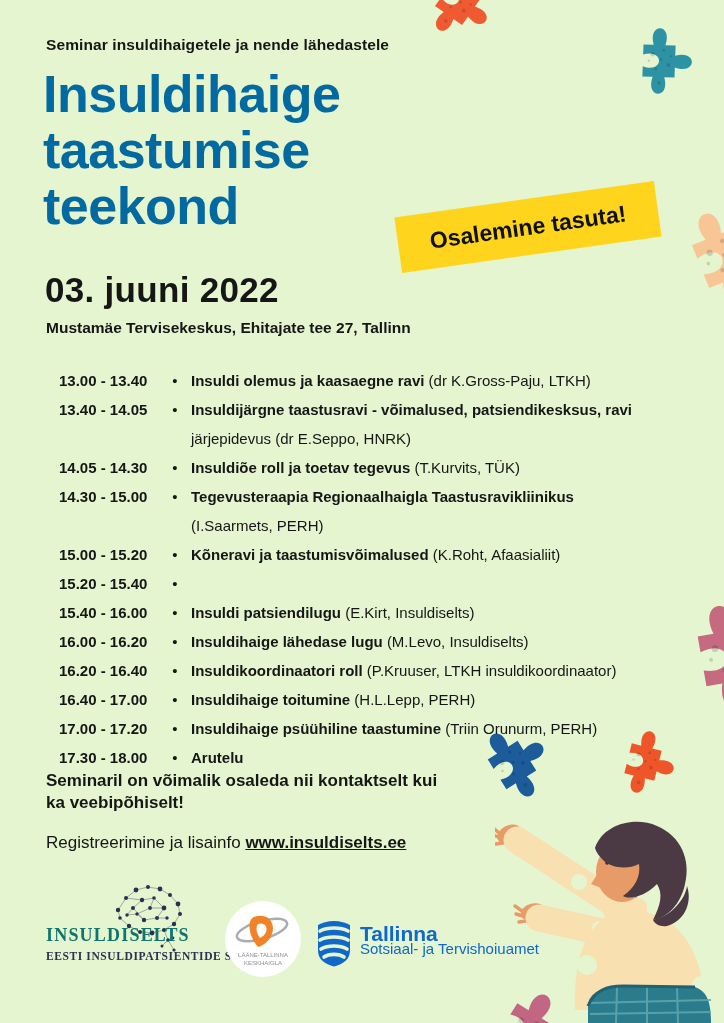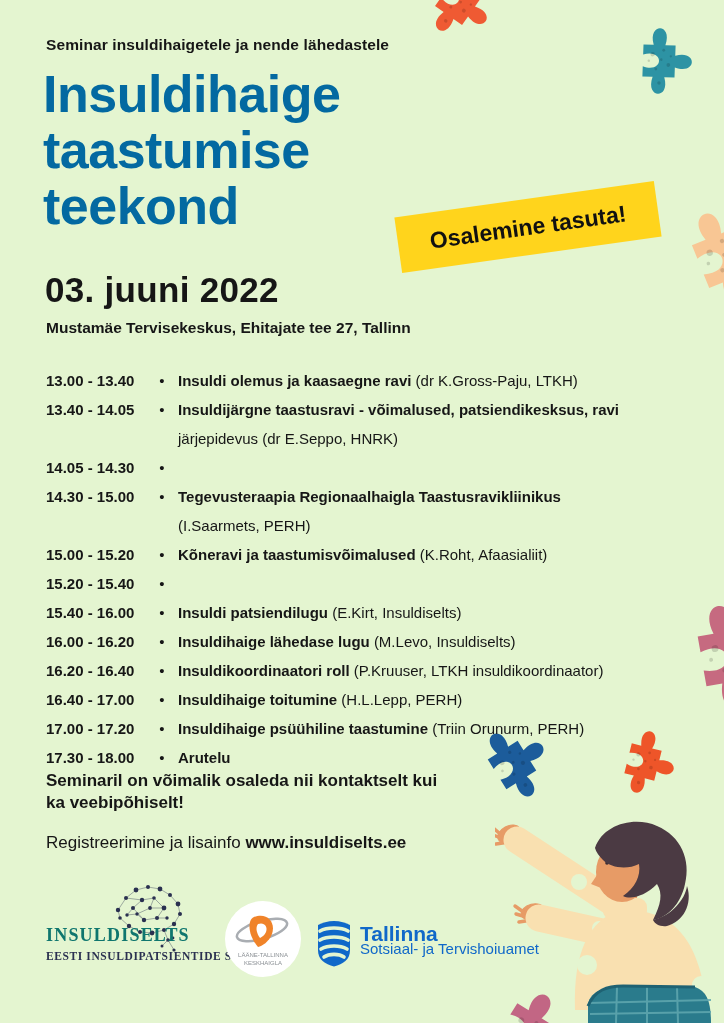--- a/index.html
+++ b/index.html
@@ -12,30 +12,30 @@
   .title{position:absolute;left:43px;top:66px;margin:0;color:#0369a1;font-size:52px;line-height:56px;font-weight:700;letter-spacing:-.5px;}
   .badge{
     position:absolute;left:397px;top:199px;width:262px;height:56px;
     background:#ffd41c;transform:rotate(-8deg);
     display:flex;align-items:center;justify-content:center;
     font-size:23px;font-weight:700;color:#111;
   }
   .date{position:absolute;left:45px;top:270px;font-size:35px;font-weight:700;letter-spacing:.3px;}
   .venue{position:absolute;left:46px;top:319px;font-size:15.5px;font-weight:700;}
   .schedule{position:absolute;left:46px;top:366px;width:640px;}
-  .srow{display:flex;align-items:flex-start;}
+  .srow{display:flex;align-items:flex-start;margin-left:13px;}
   .stime{width:100px;flex:0 0 100px;font-weight:600;font-size:15px;line-height:29px;}
   .sbullet{width:32px;flex:0 0 32px;text-align:center;font-size:15px;line-height:29px;}
   .stext{flex:1;font-size:15px;line-height:29px;}
   .stext>div{white-space:nowrap;}
   .bseg{font-weight:600;}
   .rseg{font-weight:400;}
   .note{position:absolute;left:46px;top:770px;font-size:17px;font-weight:600;line-height:21.5px;}
   .register{position:absolute;left:46px;top:833px;font-size:17px;font-weight:500;}
-  .register .link{color:#161616;font-weight:700;cursor:pointer;}
+  .register .link{color:#161616;font-weight:700;text-decoration:underline;cursor:pointer;}
   .logo-ins-title{position:absolute;left:46px;top:925px;font-family:"Liberation Serif",serif;font-weight:700;font-size:18px;letter-spacing:1.2px;color:#0f766e;}
   .logo-ins-sub{position:absolute;left:46px;top:950px;font-family:"Liberation Serif",serif;font-weight:600;font-size:11.5px;letter-spacing:.6px;color:#2a3050;}
   .brain-svg{position:absolute;left:102px;top:880px;width:98px;height:78px;}
   .kesk-svg{position:absolute;left:224px;top:900px;width:78px;height:78px;}
   .tallinn-svg{position:absolute;left:316px;top:920px;width:36px;height:47px;}
   .tallinn-name{position:absolute;left:360px;top:922px;font-size:21px;font-weight:700;color:#1068c9;}
   .tallinn-dept{position:absolute;left:360px;top:940px;font-size:15px;font-weight:400;color:#1068c9;}
   .woman-svg{position:absolute;left:495px;top:800px;width:229px;height:223px;}
 </style>
 </head>
@@ -104,20 +104,23 @@
         <div class="stime">13.40 - 14.05</div>
         <div class="sbullet">•</div>
         <div class="stext">
           <div><span class="bseg">Insuldijärgne taastusravi - võimalused, patsiendikesksus, ravi</span></div>
           <div><span class="rseg">järjepidevus (dr E.Seppo, HNRK)</span></div>
         </div>
       </div>
       <div class="srow">
         <div class="stime">14.05 - 14.30</div>
         <div class="sbullet">•</div>
+        <div class="stext">
+          <div><span class="bseg">Insuldiõe roll ja toetav tegevus </span><span class="rseg">(T.Kurvits, TÜK)</span></div>
+        </div>
       </div>
       <div class="srow">
         <div class="stime">14.30 - 15.00</div>
         <div class="sbullet">•</div>
         <div class="stext">
           <div><span class="bseg">Tegevusteraapia Regionaalhaigla Taastusravikliinikus</span></div>
           <div><span class="rseg">(I.Saarmets, PERH)</span></div>
         </div>
       </div>
       <div class="srow">

